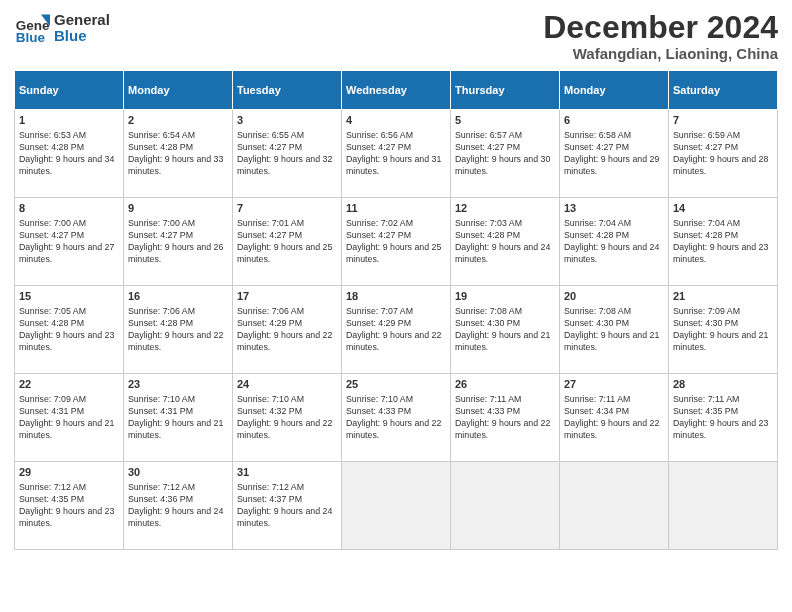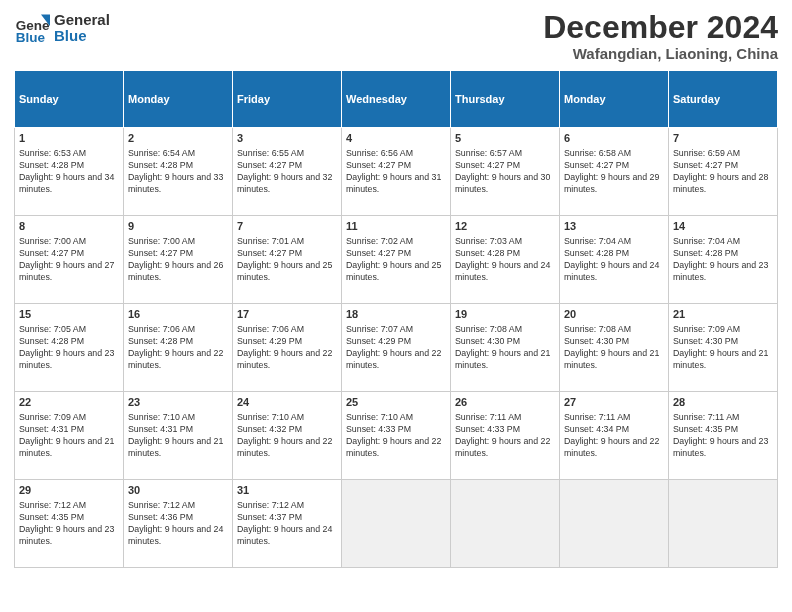--- a/index.html
+++ b/index.html
@@ -47,21 +47,21 @@
       font-weight: bold;
     }
     .calendar {
       width: 100%;
       border-collapse: collapse;
       font-size: 9.5px;
     }
     .calendar th {
       background: #1a6faf;
       color: #fff;
-      padding: 22px 4px;
+      padding: 13px 4px;
       text-align: left;
       font-size: 11px;
       font-weight: bold;
       border: 1px solid #fff;
     }
     .calendar td {
       border: 1px solid #ccc;
       padding: 3px 4px;
       vertical-align: top;
       width: calc(100% / 7);
@@ -105,21 +105,21 @@
       <div class="month-title">December 2024</div>
       <div class="location">Wafangdian, Liaoning, China</div>
     </div>
   </div>
 
   <table class="calendar">
     <thead>
       <tr>
           <th>Sunday</th>
           <th>Monday</th>
-          <th>Friday</th>
+          <th>Tuesday</th>
           <th>Wednesday</th>
           <th>Thursday</th>
           <th>Monday</th>
           <th>Saturday</th>
         </tr>
     </thead>
     <tbody id="calendar-body">
         <tr>
           <td>
             <span class="day-num">1</span>

